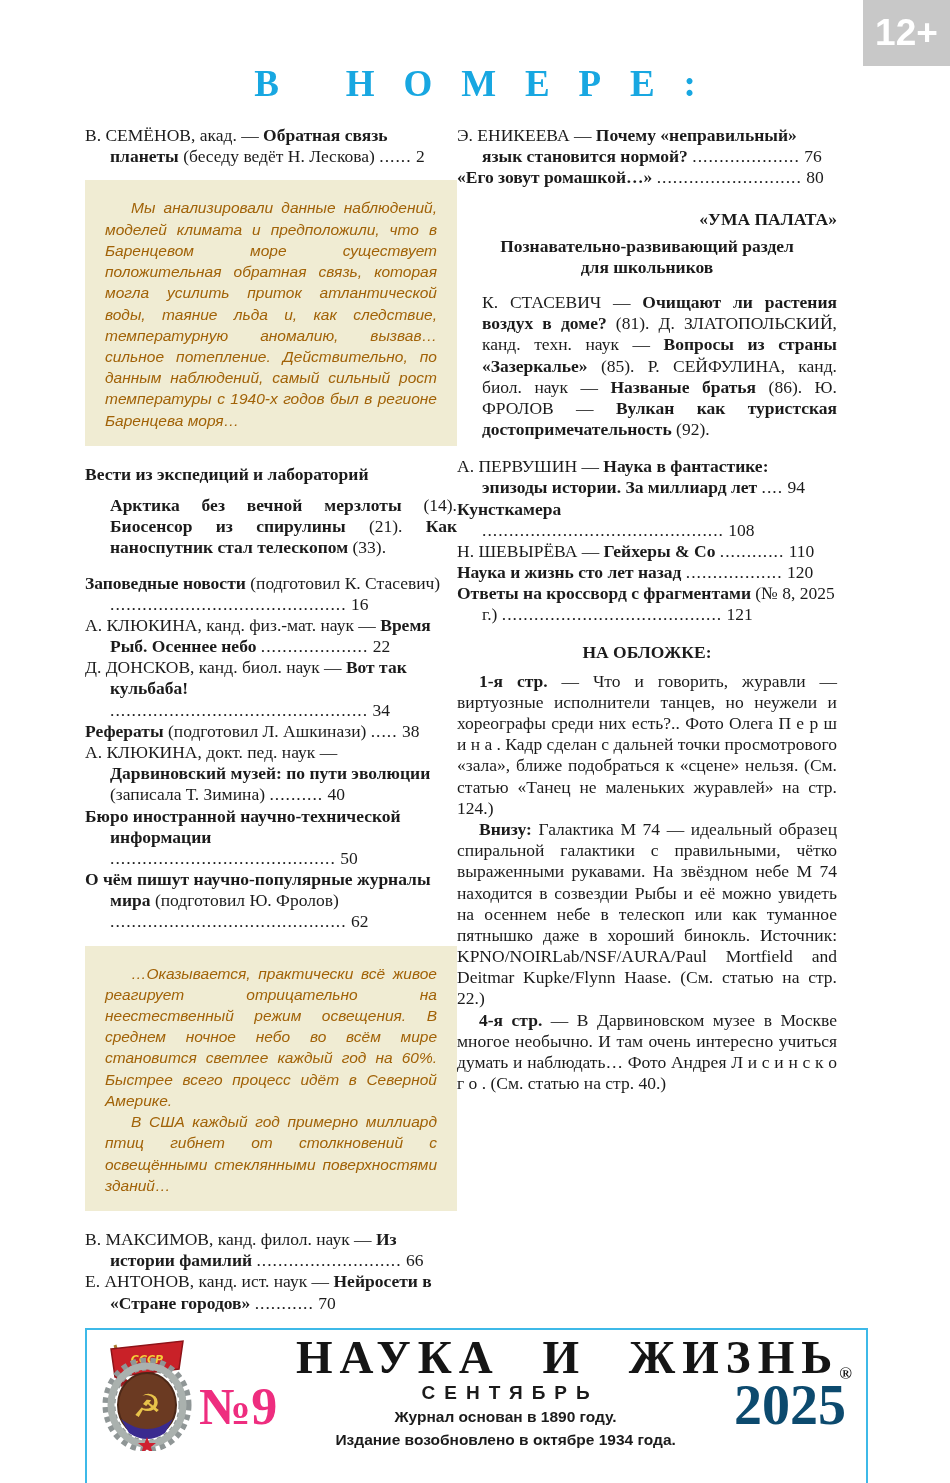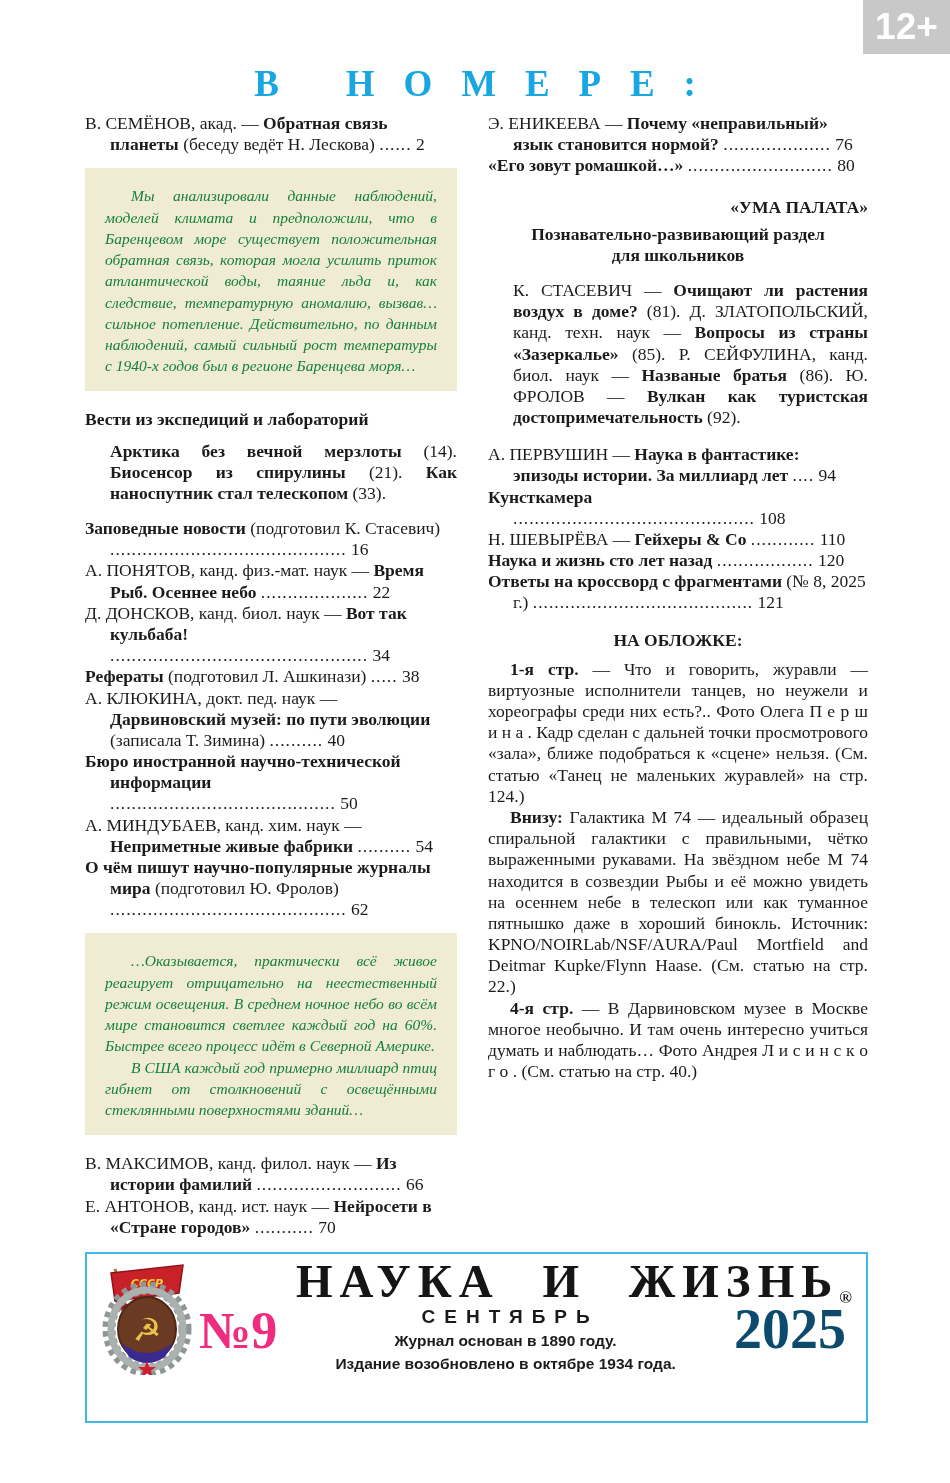--- a/index.html
+++ b/index.html
@@ -3,45 +3,45 @@
 <meta charset="utf-8">
 <style>
   html,body{margin:0;padding:0;}
   body{
     width:950px;height:1483px;position:relative;overflow:hidden;
     background:#ffffff;color:#1b1b1b;
     font-family:"Liberation Serif","DejaVu Serif",serif;
   }
   
   .age-badge{
-    position:absolute;top:0;right:0;width:87px;height:54px;
+    position:absolute;top:0;right:0;width:87px;height:66px;
     background:#c8c8c8;color:#ffffff;
     font-family:"Liberation Sans","DejaVu Sans",sans-serif;
     font-weight:bold;font-size:37px;
     display:flex;align-items:center;justify-content:center;
   }
   
   .page-title{
     margin:62px 0 7px 0;text-align:center;
     color:#18a7e1;font-weight:bold;font-size:37px;
     letter-spacing:0.78em;text-indent:0.78em;white-space:nowrap;
   }
   
   .columns{
-    display:grid;grid-template-columns:372px 380px;column-gap:31px;
-    padding:0 82px 0 85px;margin-top:8px;
+    display:grid;grid-template-columns:372px 380px;
+    padding:0 82px 0 85px;margin-top:20px;
     font-size:17.5px;line-height:1.21;
   }
   .toc-entry{padding-left:25px;text-indent:-25px;}
   .b{font-weight:bold;}
   .dots{letter-spacing:1px;}
   .quote{
     background:#f0ecd3;padding:17px 20px 15px 20px;margin:13px 0 18px 0;
-    font-family:Liberation Serif, serif;
-    font-style:italic;font-size:15.5px;line-height:1.37;color:#15803d;
+    font-family:Liberation Sans, sans-serif;
+    font-style:italic;font-size:15.5px;line-height:1.37;color:#a16207;
   }
   .quote p{margin:0;text-indent:26px;text-align:justify;}
   .sec-head{font-weight:bold;margin:8px 0 10px 0;}
   .block-indent{margin:0 0 14px 25px;text-align:justify;}
   .uma-head{text-align:right;font-weight:bold;margin:20px 0 6px 0;}
   .uma-sub{text-align:center;margin:0 auto 14px auto;width:310px;font-weight:bold;}
   .gap-top{margin-top:16px;}
   .cover-head{text-align:center;font-weight:bold;margin:16px 0 8px 0;}
   .cover-p{margin:0;text-indent:22px;text-align:justify;}
   
@@ -76,26 +76,25 @@
     <div>
         <div class="toc-entry"><span>В. СЕМЁНОВ, акад. — </span><span class="b">Обратная связь планеты</span><span> (беседу ведёт Н. Лескова) </span><span class="dots">......</span><span class="pg">&nbsp;2</span></div>
       </div>
     <div class="quote">
         <p>Мы анализировали данные наблюдений, моделей климата и предположили, что в Баренцевом море существует положительная обратная связь, которая могла усилить приток атлантической воды, таяние льда и, как следствие, температурную аномалию, вызвав… сильное потепление. Действительно, по данным наблюдений, самый сильный рост температуры с 1940-х годов был в регионе Баренцева моря…</p>
       </div>
     <div class="sec-head">Вести из экспедиций и лабораторий</div>
     <div class="block-indent"><span class="b">Арктика без вечной мерзлоты</span><span> (14). </span><span class="b">Биосенсор из спирулины</span><span> (21). </span><span class="b">Как наноспутник стал телескопом</span><span> (33).</span></div>
     <div>
         <div class="toc-entry"><span class="b">Заповедные новости</span><span> (подготовил К. Стасевич) </span><span class="dots">............................................</span><span class="pg">&nbsp;16</span></div>
-        <div class="toc-entry"><span>А. ПОНЯТОВ, канд. физ.-мат. наук — </span><span class="b">Время Рыб. Осеннее небо </span><span class="dots">....................</span><span class="pg">&nbsp;22</span></div>
+        <div class="toc-entry"><span>А. КЛЮКИНА, канд. физ.-мат. наук — </span><span class="b">Время Рыб. Осеннее небо </span><span class="dots">....................</span><span class="pg">&nbsp;22</span></div>
         <div class="toc-entry"><span>Д. ДОНСКОВ, канд. биол. наук — </span><span class="b">Вот так кульбаба! </span><span class="dots">................................................</span><span class="pg">&nbsp;34</span></div>
         <div class="toc-entry"><span class="b">Рефераты</span><span> (подготовил Л. Ашкинази) </span><span class="dots">.....</span><span class="pg">&nbsp;38</span></div>
         <div class="toc-entry"><span>А. КЛЮКИНА, докт. пед. наук — </span><span class="b">Дарвиновский музей: по пути эволюции</span><span> (записала Т. Зимина) </span><span class="dots">..........</span><span class="pg">&nbsp;40</span></div>
         <div class="toc-entry"><span class="b">Бюро иностранной научно-технической информации </span><span class="dots">..........................................</span><span class="pg">&nbsp;50</span></div>
-        <div class="toc-entry"><span>А. МИНДУБАЕВ, канд. хим. наук — </span><span class="b">Неприметные живые фабрики </span><span class="dots">..........</span><span class="pg">&nbsp;54</span></div>
         <div class="toc-entry"><span class="b">О чём пишут научно-популярные журналы мира</span><span> (подготовил Ю. Фролов) </span><span class="dots">............................................</span><span class="pg">&nbsp;62</span></div>
       </div>
     <div class="quote">
         <p>…Оказывается, практически всё живое реагирует отрицательно на неестественный режим освещения. В среднем ночное небо во всём мире становится светлее каждый год на 60%. Быстрее всего процесс идёт в Северной Америке.</p>
         <p>В США каждый год примерно миллиард птиц гибнет от столкновений с освещёнными стеклянными поверхностями зданий…</p>
       </div>
     <div>
         <div class="toc-entry"><span>В. МАКСИМОВ, канд. филол. наук — </span><span class="b">Из истории фамилий </span><span class="dots">...........................</span><span class="pg">&nbsp;66</span></div>
         <div class="toc-entry"><span>Е. АНТОНОВ, канд. ист. наук — </span><span class="b">Нейросети в «Стране городов» </span><span class="dots">...........</span><span class="pg">&nbsp;70</span></div>
       </div>

